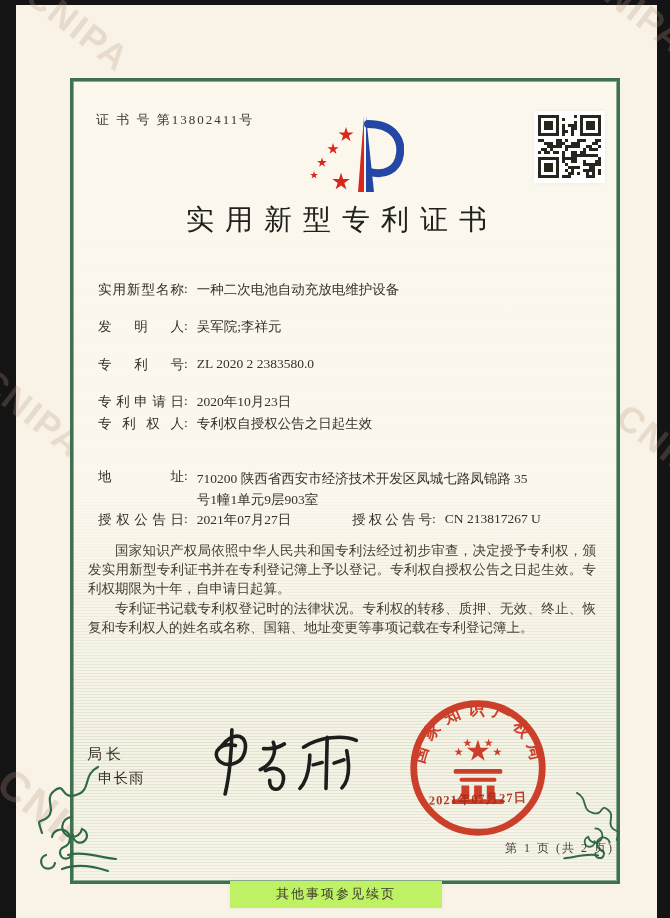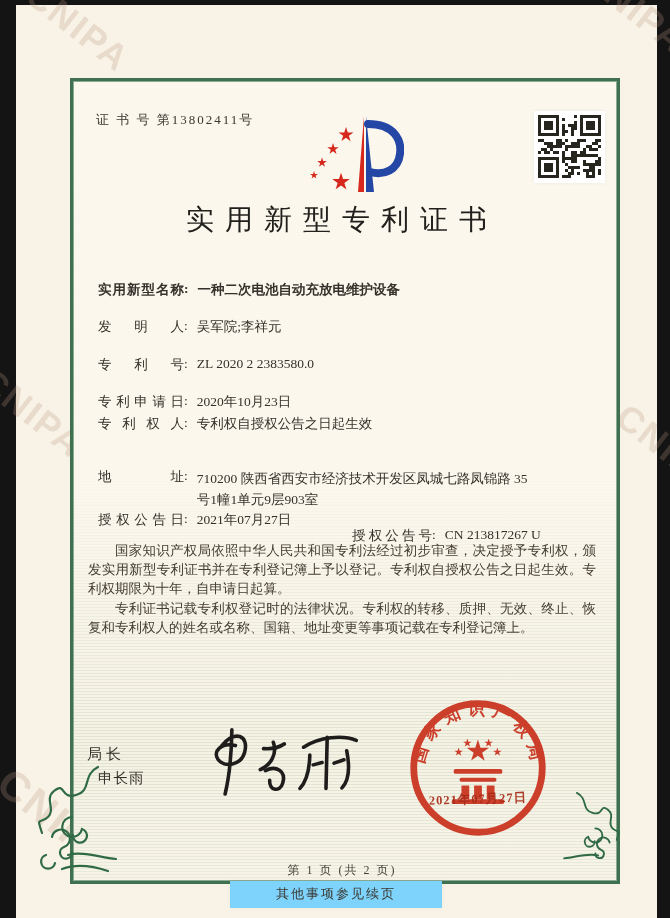--- a/index.html
+++ b/index.html
@@ -27,23 +27,23 @@
   .row{left:98px;font-size:13.5px;color:#35312a;display:flex;align-items:flex-start;}
   .lab{display:inline-block;width:86px;text-align:justify;text-align-last:justify;flex:none;}
   .colon{flex:none;margin-right:9px;}
   .val{white-space:nowrap;}
   .para{left:88px;width:508px;font-size:13.5px;line-height:19px;color:#443e31;
         text-indent:2em;text-align:justify;}
   #qr-box{left:534px;top:111px;width:71px;height:72px;background:#fff;box-shadow:0 0 4px rgba(0,0,0,.06);}
   #qr-box svg{position:absolute;left:4px;top:4px;}
   #sig-title{left:87px;top:745px;font-size:15px;letter-spacing:4px;color:#33302a;}
   #sig-name{left:98px;top:769px;font-size:14.5px;letter-spacing:1px;color:#33302a;}
-  #page-num{left:70px;top:862px;width:544px;text-align:center;font-size:12px;
+  #page-num{left:70px;top:840px;width:544px;text-align:right;font-size:12px;
             letter-spacing:2px;color:#45423a;}
-  #cont-note{left:230px;top:881px;width:212px;text-align:center;background:#7dd3fc;
+  #cont-note{left:230px;top:881px;width:212px;text-align:center;background:#bef264;
              padding:4px 0 5px;font-size:13px;letter-spacing:2px;color:#3b382f;
              box-shadow:0 0 5px rgba(0,0,0,.05);}
   #seal-date{left:405px;top:791px;width:146px;text-align:center;font-size:12.5px;
              font-weight:bold;color:#a62a18;letter-spacing:1px;transform:rotate(-2deg);
              opacity:.9;}
   svg{display:block;}
 </style>
 </head>
 <body>
 
@@ -206,21 +206,21 @@
         <rect fill="#fff" x="45" y="3" width="15" height="15"></rect>
         <rect x="48" y="6" width="9" height="9"></rect>
         <rect x="0" y="42" width="21" height="21"></rect>
         <rect fill="#fff" x="3" y="45" width="15" height="15"></rect>
         <rect x="6" y="48" width="9" height="9"></rect>
       </svg>
   </div>
 
   <div class="abs" id="title">实用新型专利证书</div>
 
-  <div class="abs row" style="top:281px;font-weight:bold;">
+  <div class="abs row" style="top:281px;">
     <span class="lab">实用新型名称</span>
       <span class="colon">:</span>
     <span class="val">一种二次电池自动充放电维护设备</span>
   </div>
   <div class="abs row" style="top:318px;">
     <span class="lab">发明人</span>
       <span class="colon">:</span>
     <span class="val">吴军院;李祥元</span>
   </div>
   <div class="abs row" style="top:356px;">
@@ -244,21 +244,21 @@
     <span style="line-height:21px;">
       <span style="display:block;">710200 陕西省西安市经济技术开发区凤城七路凤锦路 35</span>
       <span style="display:block;">号1幢1单元9层903室</span>
     </span>
   </div>
   <div class="abs row" style="top:511px;">
     <span class="lab">授权公告日</span>
       <span class="colon">:</span>
     <span class="val">2021年07月27日</span>
   </div>
-  <div class="abs row" style="left:352px;top:511px;margin-top:16px;">
+  <div class="abs row" style="left:352px;top:511px;">
     <span class="lab" style="width:80px;">授权公告号</span>
       <span class="colon">:</span>
     <span class="val">CN 213817267 U</span>
   </div>
 
   <div class="abs para" style="top:599px;">专利证书记载专利权登记时的法律状况。专利权的转移、质押、无效、终止、恢复和专利权人的姓名或名称、国籍、地址变更等事项记载在专利登记簿上。</div>
   <div class="abs para" style="top:541px;">国家知识产权局依照中华人民共和国专利法经过初步审查，决定授予专利权，颁发实用新型专利证书并在专利登记簿上予以登记。专利权自授权公告之日起生效。专利权期限为十年，自申请日起算。</div>
 
   <div class="abs" id="sig-title">局长</div>
   <div class="abs" id="sig-name">申长雨</div>

